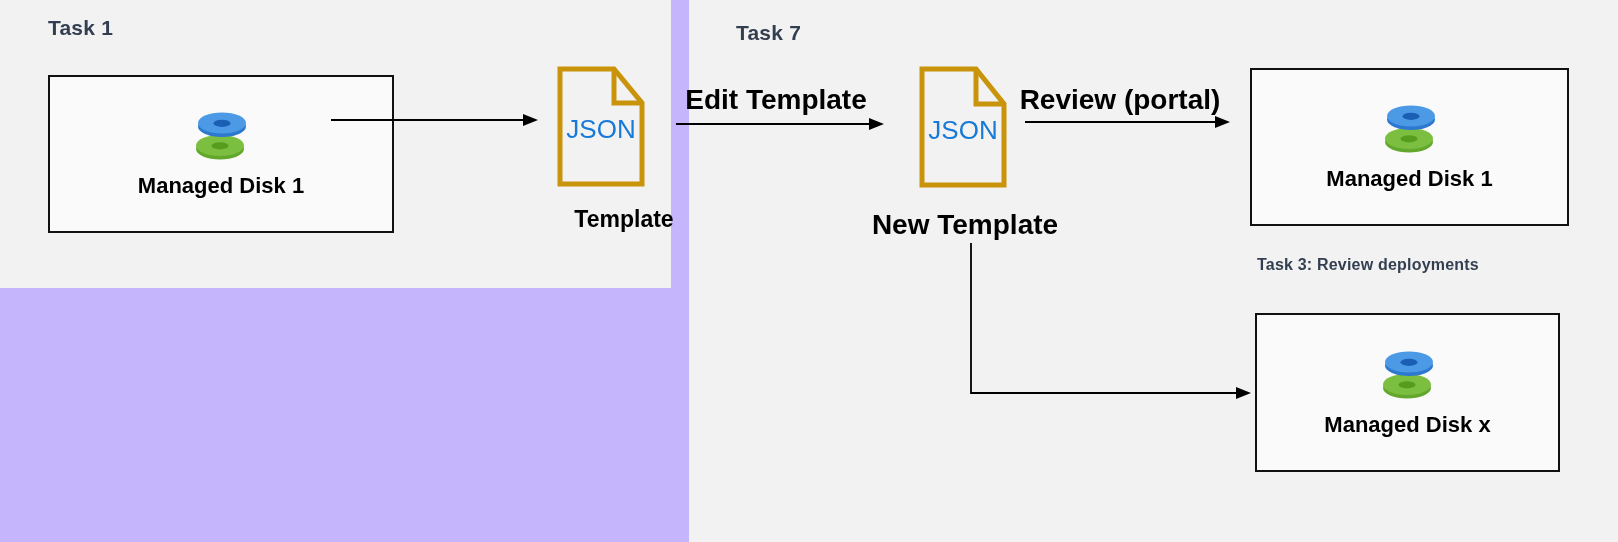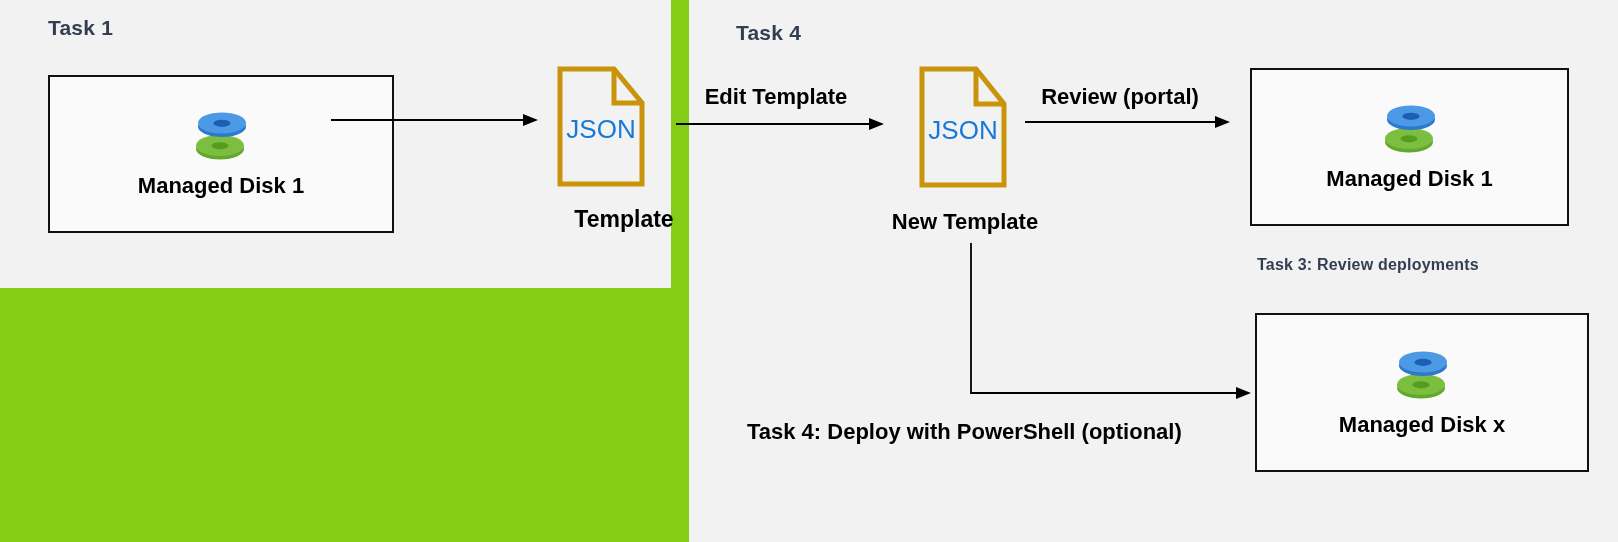--- a/index.html
+++ b/index.html
@@ -1,37 +1,37 @@
 <!DOCTYPE html>
 <html><head>
 <meta charset="utf-8">
 <style>
   html,body{margin:0;padding:0;background:#ffffff;}
   #canvas{
     position:relative;width:1618px;height:542px;overflow:hidden;
-    font-family:"Liberation Sans",sans-serif;background:#84cc16;
+    font-family:"Liberation Sans",sans-serif;background:#c4b5fd;
   }
   .panel{position:absolute;background:#F2F2F2;}
   #panel-left{left:0;top:0;width:671px;height:288px;}
   #panel-right{left:689px;top:0;width:929px;height:542px;}
 
   .task-header{
     position:absolute;font-size:21px;font-weight:700;color:#333F50;
     white-space:nowrap;letter-spacing:.2px;
   }
   .node-box{
     position:absolute;background:#FAFAFA;border:2px solid #111111;
     box-sizing:border-box;display:flex;flex-direction:column;
     align-items:center;justify-content:center;gap:10px;text-align:center;
   }
   .node-label{
     font-size:22px;font-weight:700;color:#000000;white-space:nowrap;
   }
   .float-label{
-    position:absolute;font-size:22px;font-weight:700;color:#000000;
+    position:absolute;font-size:28px;font-weight:700;color:#000000;
     white-space:nowrap;transform:translateX(-50%);
   }
   .caption-block{
     position:absolute;font-size:22px;font-weight:700;color:#000000;
     line-height:29px;white-space:nowrap;
   }
   .json-icon{position:absolute;}
   .json-icon text{
     font-family:"Liberation Sans",sans-serif;font-size:26px;
     font-weight:400;fill:#1779D8;
@@ -43,21 +43,21 @@
 </style>
 </head>
 <body>
 
 <div id="canvas">
 
   <div id="panel-left" class="panel"></div>
   <div id="panel-right" class="panel"></div>
 
   <div class="task-header" style="left:48px;top:16px;">Task 1</div>
-  <div class="task-header" style="left:736px;top:21px;">Task 4</div>
+  <div class="task-header" style="left:736px;top:21px;">Task 7</div>
 
   <div class="node-box" style="left:48px;top:75px;width:346px;height:158px;">
     <svg width="52" height="54" viewBox="0 0 52 54">
       <ellipse cx="25" cy="40" rx="24" ry="10.5" fill="#63A82C"></ellipse>
       <ellipse cx="25" cy="36.5" rx="24" ry="10.5" fill="#7CBE3F"></ellipse>
       <ellipse cx="25" cy="36.8" rx="8.5" ry="3.6" fill="#569D1F"></ellipse>
       <ellipse cx="27" cy="17.5" rx="24" ry="10.5" fill="#2D79CF"></ellipse>
       <ellipse cx="27" cy="14" rx="24" ry="10.5" fill="#4C99E6"></ellipse>
       <ellipse cx="27" cy="14.3" rx="8.5" ry="3.6" fill="#1A5FB4"></ellipse>
     </svg>
@@ -89,34 +89,33 @@
       <ellipse cx="25" cy="36.8" rx="8.5" ry="3.6" fill="#569D1F"></ellipse>
       <ellipse cx="27" cy="17.5" rx="24" ry="10.5" fill="#2D79CF"></ellipse>
       <ellipse cx="27" cy="14" rx="24" ry="10.5" fill="#4C99E6"></ellipse>
       <ellipse cx="27" cy="14.3" rx="8.5" ry="3.6" fill="#1A5FB4"></ellipse>
     </svg>
     <div class="node-label">Managed Disk 1</div>
   </div>
 
   <div class="task-header" style="left:1257px;top:256px;font-size:16px;">Task 3: Review deployments</div>
 
-  <div class="node-box" style="left:1255px;top:313px;width:334px;height:159px;">
+  <div class="node-box" style="left:1255px;top:313px;width:305px;height:159px;">
     <svg width="52" height="54" viewBox="0 0 52 54">
       <ellipse cx="25" cy="40" rx="24" ry="10.5" fill="#63A82C"></ellipse>
       <ellipse cx="25" cy="36.5" rx="24" ry="10.5" fill="#7CBE3F"></ellipse>
       <ellipse cx="25" cy="36.8" rx="8.5" ry="3.6" fill="#569D1F"></ellipse>
       <ellipse cx="27" cy="17.5" rx="24" ry="10.5" fill="#2D79CF"></ellipse>
       <ellipse cx="27" cy="14" rx="24" ry="10.5" fill="#4C99E6"></ellipse>
       <ellipse cx="27" cy="14.3" rx="8.5" ry="3.6" fill="#1A5FB4"></ellipse>
     </svg>
     <div class="node-label">Managed Disk x</div>
   </div>
 
   <div class="caption-block" style="left:747px;top:417px;">
-    <div>Task 4: Deploy with PowerShell (optional)</div>
   </div>
 
   <svg id="arrow-overlay" width="1618" height="542" viewBox="0 0 1618 542">
     <g>
       <line class="arrow-line" x1="331" y1="120" x2="524" y2="120"></line>
       <polygon class="arrow-head" points="538,120 523,114 523,126"></polygon>
     </g>
     <g>
       <line class="arrow-line" x1="676" y1="124" x2="870" y2="124"></line>
       <polygon class="arrow-head" points="884,124 869,118 869,130"></polygon>

